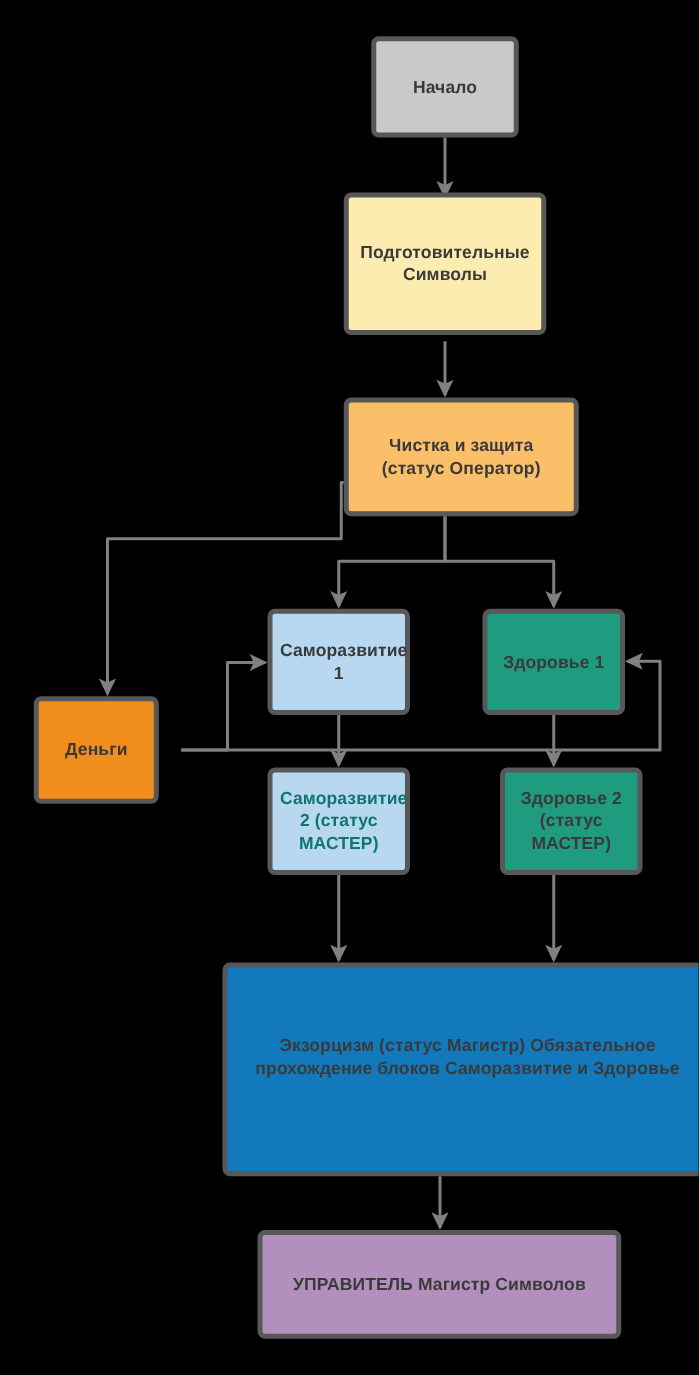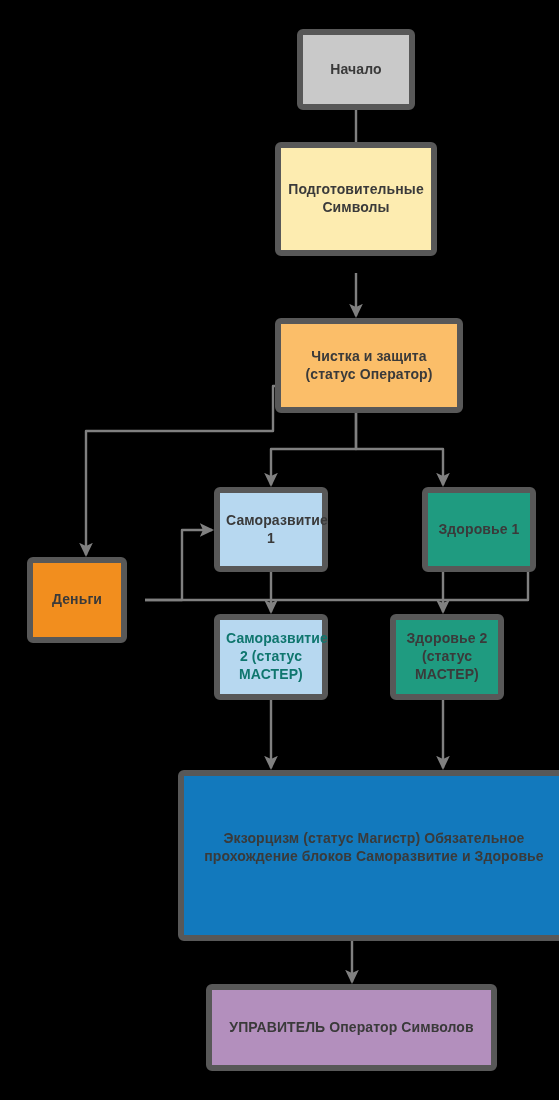--- a/index.html
+++ b/index.html
@@ -18,43 +18,43 @@
   svg.connectors {
     position: absolute;
     left: 0;
     top: 0;
     width: 559px;
     height: 1100px;
   }
   .node {
     position: absolute;
     box-sizing: border-box;
-    border: 6px solid #c2410c;
+    border: 4px solid #c2410c;
     border-radius: 6px;
     display: flex;
     align-items: center;
     justify-content: center;
     text-align: center;
     font-weight: bold;
     color: #3a3a3a;
     line-height: 1.28;
     letter-spacing: 0.1px;
     z-index: 2;
   }
   .node span { display: block; width: 100%; padding: 0 6px; box-sizing: border-box; }
 
   
   #n-start      { left: 297px; top: 29px;  width: 118px; height: 81px;  font-size: 14px; }
-  #n-prep       { left: 275px; top: 142px; width: 162px; height: 114px; font-size: 14px; }
+  #n-prep       { left: 275px; top: 154px; width: 162px; height: 114px; font-size: 14px; }
   #n-clean      { left: 275px; top: 318px; width: 188px; height: 95px;  font-size: 14px; }
   #n-self1      { left: 214px; top: 487px; width: 114px; height: 85px;  font-size: 14px; }
   #n-health1    { left: 386px; top: 487px; width: 114px; height: 85px;  font-size: 14px; }
   #n-money      { left: 27px;  top: 557px; width: 100px; height: 86px;  font-size: 14px; }
   #n-self2      { left: 214px; top: 614px; width: 114px; height: 86px;  font-size: 14px; }
-  #n-health2    { left: 390px; top: 614px; width: 114px; height: 86px;  font-size: 14px; }
+  #n-health2    { left: 400px; top: 614px; width: 114px; height: 86px;  font-size: 14px; }
   #n-exor       { left: 178px; top: 770px; width: 392px; height: 171px; font-size: 14px;
                   align-items: flex-start; padding-top: 54px; }
   #n-ruler      { left: 206px; top: 984px; width: 291px; height: 87px;  font-size: 14px; }
 </style>
 </head>
 <body>
 
 <div id="canvas" style="background: rgb(0, 0, 0);">
 
   <svg class="connectors" viewBox="0 0 559 1100" xmlns="http://www.w3.org/2000/svg">
@@ -100,37 +100,37 @@
   </div>
 
   <div class="node" id="n-clean" style="background: rgb(251, 190, 105); border-color: rgb(88, 88, 88); color: rgb(58, 58, 58);">
     <span>Чистка и защита (статус Оператор)</span>
   </div>
 
   <div class="node" id="n-self1" style="background: rgb(183, 216, 240); border-color: rgb(88, 88, 88); color: rgb(58, 58, 58);">
     <span>Саморазвитие 1</span>
   </div>
 
-  <div class="node" id="n-health1" style="background: rgb(31, 155, 128); border-color: rgb(88, 88, 88); color: rgb(58, 58, 58); margin-left: 36px;">
+  <div class="node" id="n-health1" style="background: rgb(31, 155, 128); border-color: rgb(88, 88, 88); color: rgb(58, 58, 58);">
     <span>Здоровье 1</span>
   </div>
 
   <div class="node" id="n-money" style="background: rgb(242, 142, 30); border-color: rgb(88, 88, 88); color: rgb(58, 58, 58);">
     <span>Деньги</span>
   </div>
 
   <div class="node" id="n-self2" style="background: rgb(183, 216, 240); border-color: rgb(88, 88, 88); color: #0f766e;">
     <span>Саморазвитие 2 (статус МАСТЕР)</span>
   </div>
 
   <div class="node" id="n-health2" style="background: rgb(31, 155, 128); border-color: rgb(88, 88, 88); color: rgb(58, 58, 58);">
     <span>Здоровье 2 (статус МАСТЕР)</span>
   </div>
 
   <div class="node" id="n-exor" style="background: rgb(18, 121, 189); border-color: rgb(88, 88, 88); color: rgb(58, 58, 58);">
     <span>Экзорцизм (статус Магистр) Обязательное прохождение блоков Саморазвитие и Здоровье</span>
   </div>
 
   <div class="node" id="n-ruler" style="background: rgb(179, 143, 189); border-color: rgb(88, 88, 88); color: rgb(58, 58, 58);">
-    <span>УПРАВИТЕЛЬ Оператор Символов</span>
+    <span>УПРАВИТЕЛЬ Магистр Символов</span>
   </div>
 
 </div>
 
 </body></html>

